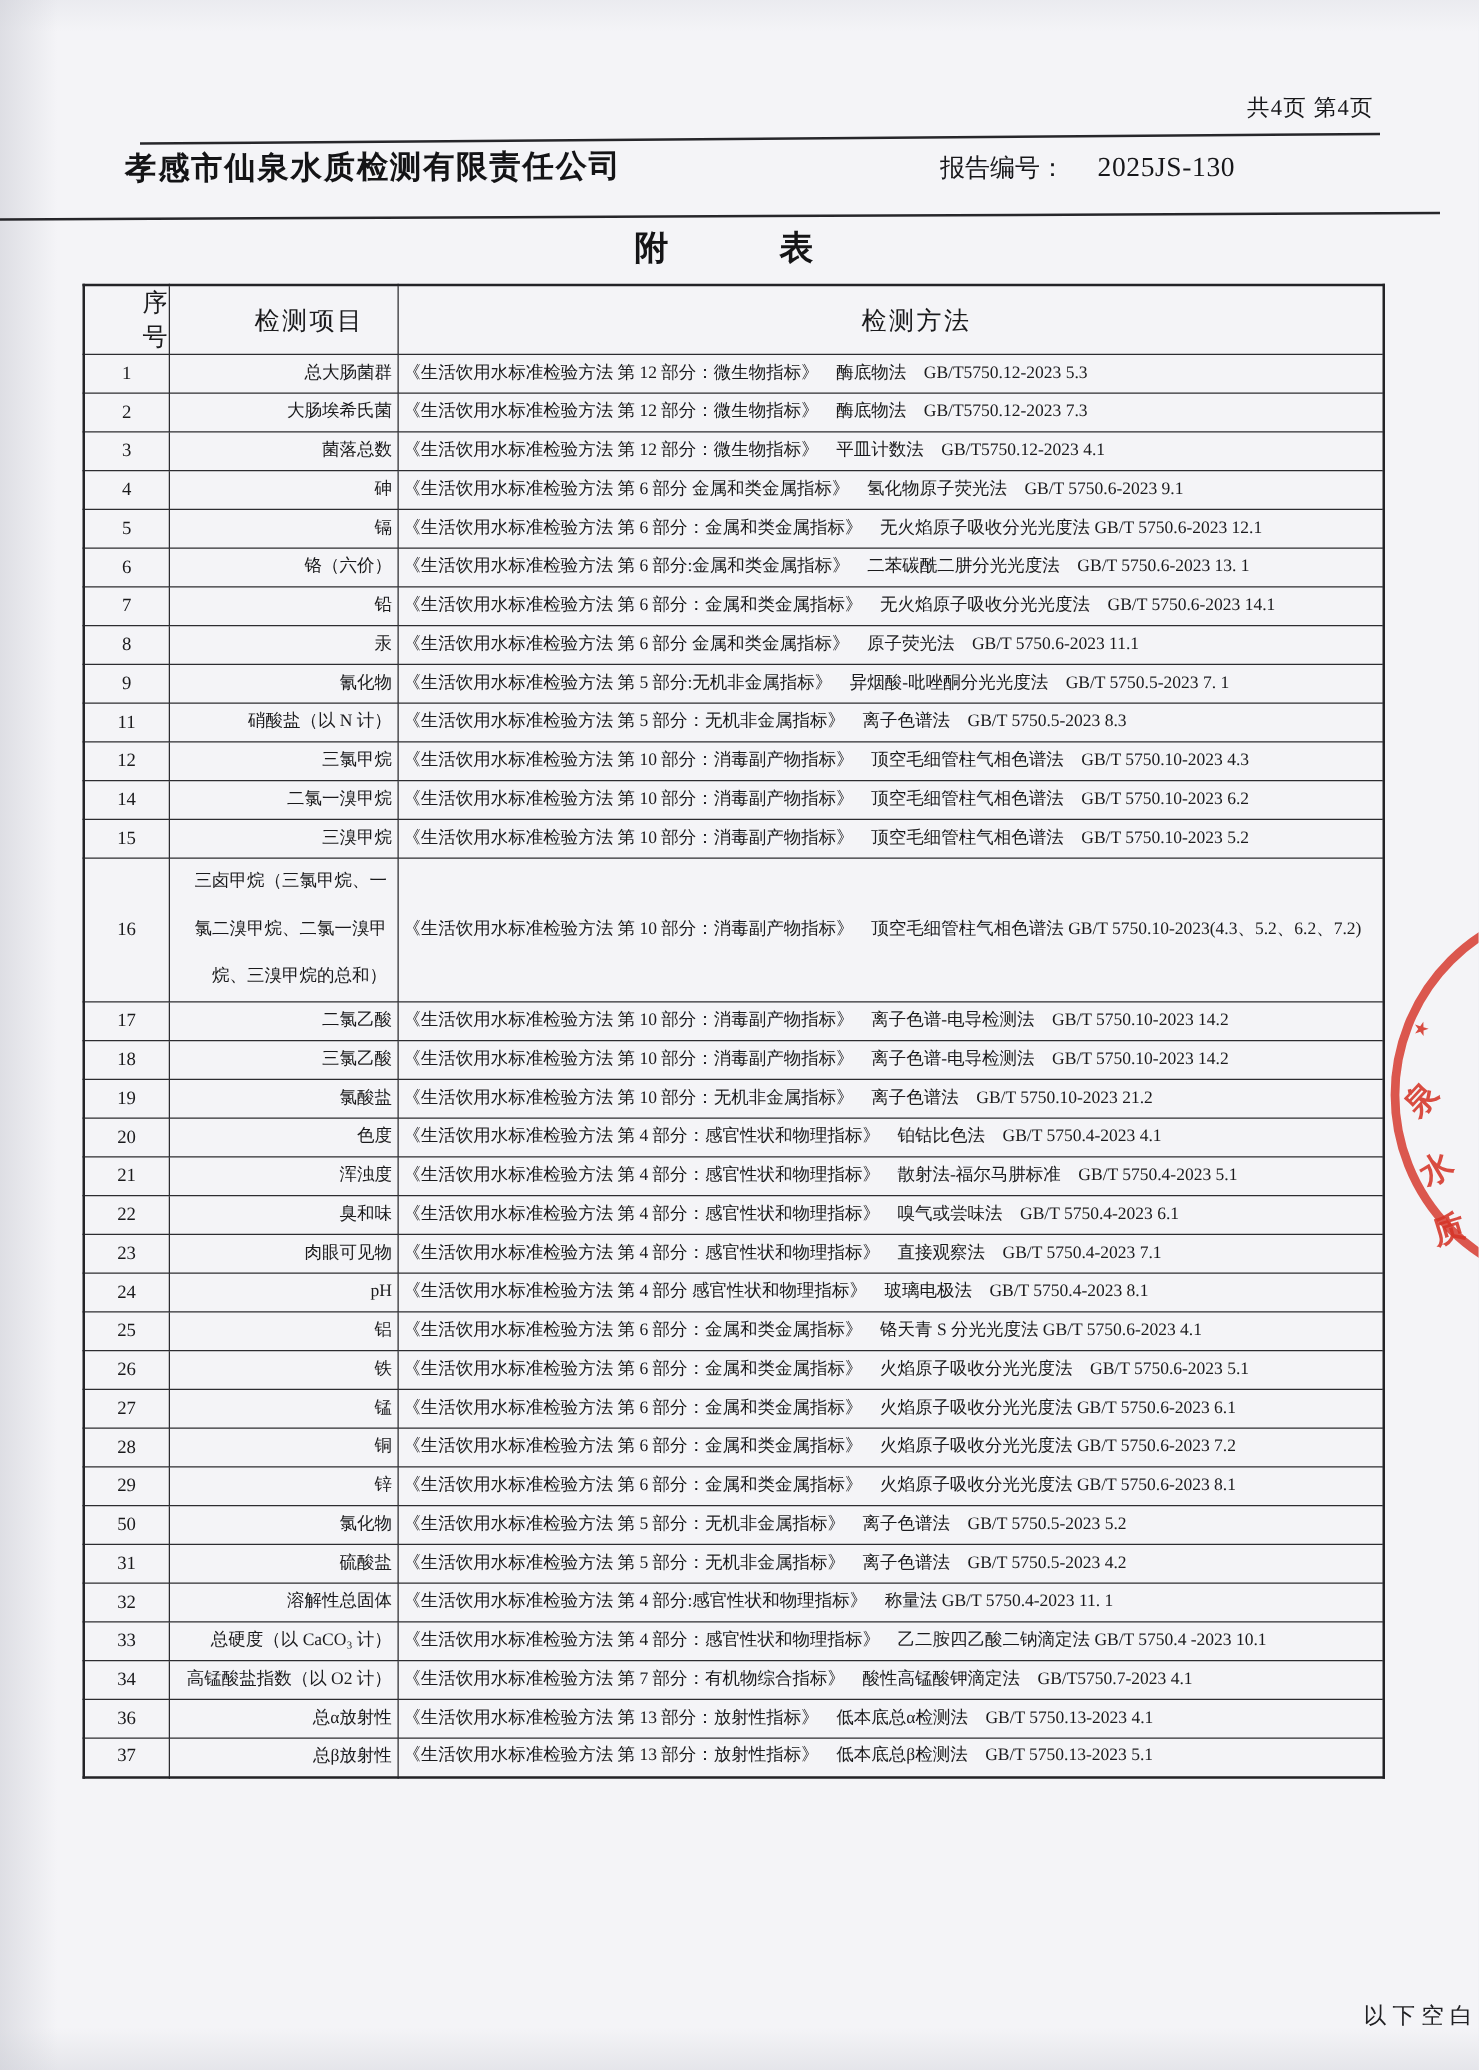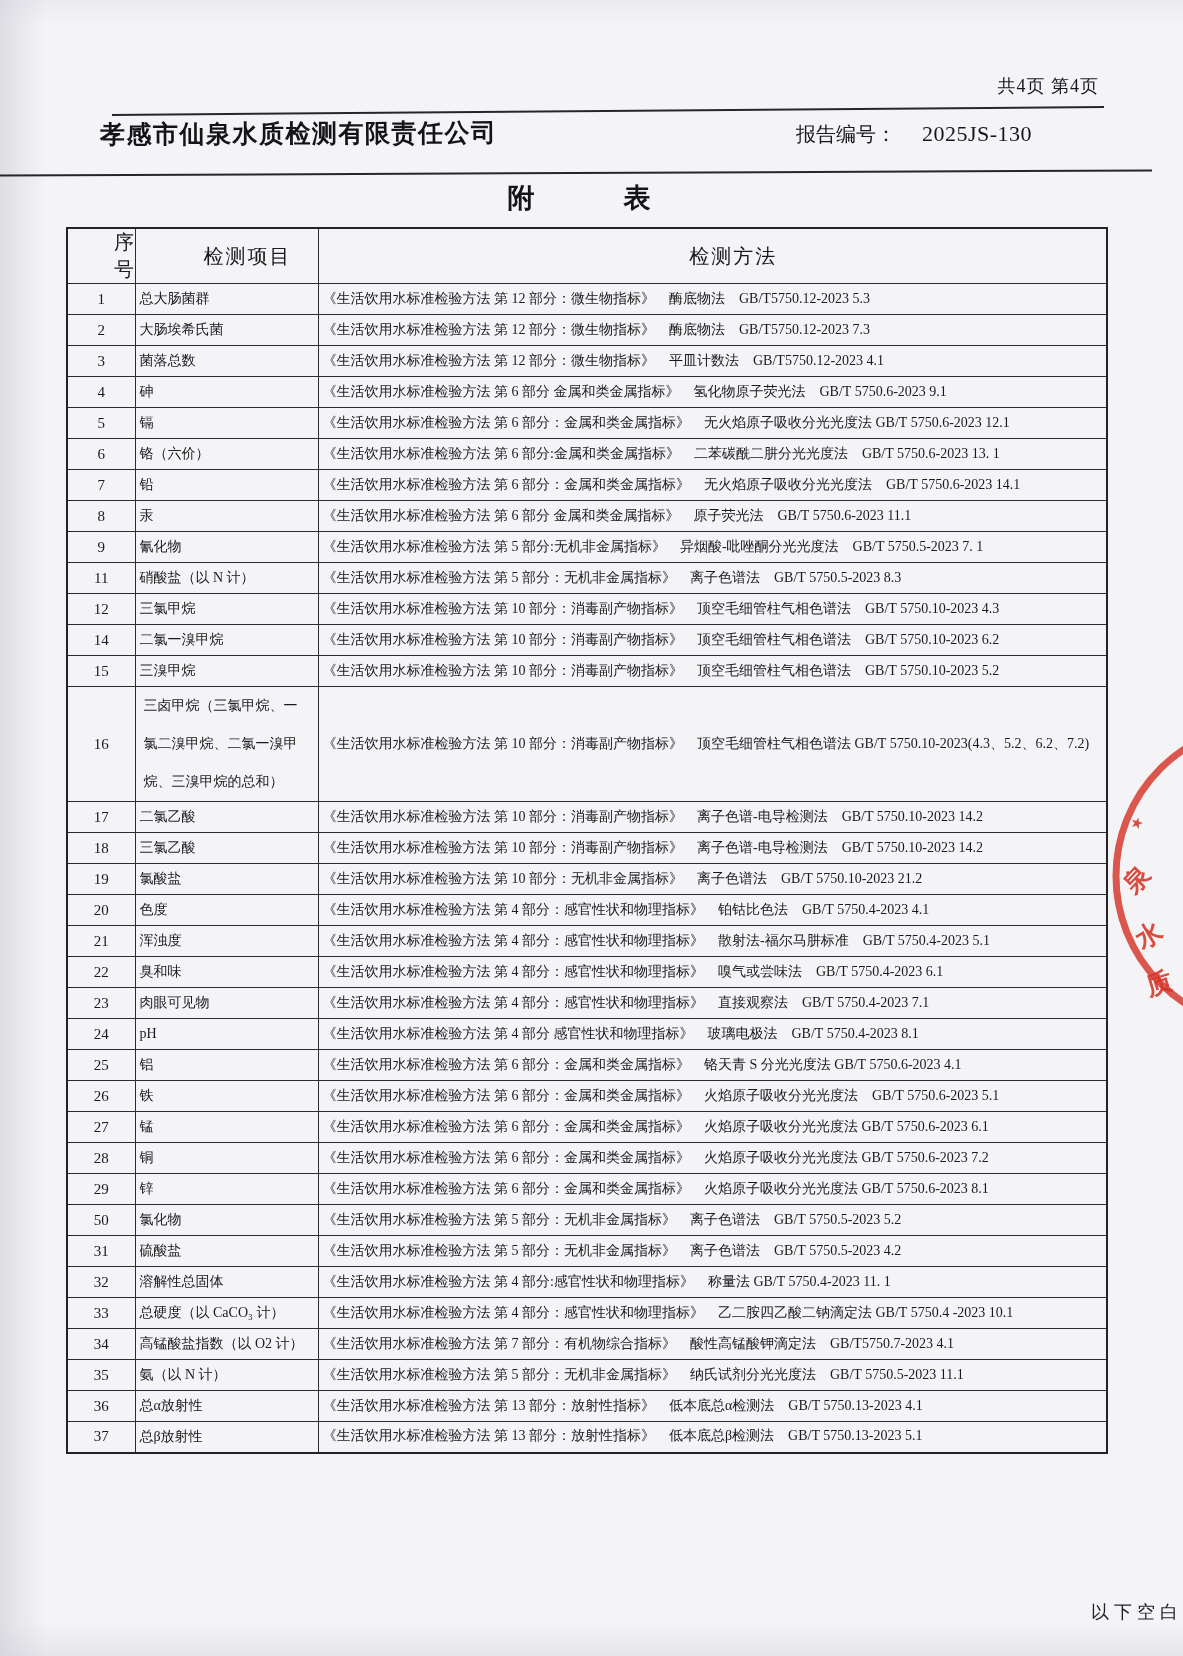--- a/index.html
+++ b/index.html
@@ -26,21 +26,21 @@
   }
   .rule{position:absolute;background:#26262a;height:2px;}
   .rule-top{top:110px;left:112px;width:992px;transform:rotate(-0.45deg);}
   .rule-mid{top:172px;left:0px;width:1152px;transform:rotate(-0.25deg);height:2.4px;}
   .company{
     position:absolute;top:117px;left:100px;
     font-family:"Liberation Sans","DejaVu Sans",sans-serif;
     font-weight:700;font-size:25px;letter-spacing:1.5px;color:#141416;
     transform:rotate(-0.3deg);
   }
-  .report-no{position:absolute;top:121px;left:752px;font-size:20px;color:#17171a;margin-left:44px;}
+  .report-no{position:absolute;top:121px;left:752px;font-size:20px;color:#17171a;}
   .report-no .value{font-size:22px;margin-left:26px;letter-spacing:.5px;}
   .doc-title{
     position:absolute;top:180px;left:0;width:1160px;text-align:center;
     font-size:27px;font-weight:700;letter-spacing:2px;color:#151517;
   }
   table.methods{
     position:absolute;top:227px;left:66px;width:1042px;
     border-collapse:collapse;table-layout:fixed;
     font-size:14px;color:#1a1a1c;
   }
@@ -51,21 +51,21 @@
     padding:0 4px;vertical-align:middle;
     overflow:hidden;
   }
   table.methods{border:2.3px solid #232327;}
   table.methods thead th{
     height:36px;font-weight:400;font-size:20px;text-align:center;letter-spacing:2px;padding-left:46px;
   }
   table.methods tbody tr{height:31px;}
   table.methods tbody tr.tall{height:114px;}
   td.no-cell{text-align:center;font-size:15px;}
-  td.item-cell{text-align:left;line-height:1.25;}
+  td.item-cell{text-align:right;line-height:1.25;}
   tr.tall td.item-cell{line-height:38px;padding:0 8px;}
   td.method-cell{text-align:left;padding:0 6px 0 10px;line-height:1.35;}
   tr.tall td.method-cell{line-height:50px;}
   .footer-blank{
     position:absolute;top:1600px;left:0;width:1183px;text-align:right;
     font-size:18px;letter-spacing:5px;color:#202023;
   }
   .stamp{
     position:absolute;left:1080px;top:740px;width:103px;height:320px;
     pointer-events:none;
@@ -267,25 +267,20 @@
           <td class="no-cell">33</td>
           <td class="item-cell">总硬度（以 CaCO₃ 计）</td>
           <td class="method-cell">《生活饮用水标准检验方法 第 4 部分：感官性状和物理指标》　乙二胺四乙酸二钠滴定法 GB/T 5750.4 -2023 10.1</td>
         </tr>
         <tr>
           <td class="no-cell">34</td>
           <td class="item-cell">高锰酸盐指数（以 O2 计）</td>
           <td class="method-cell">《生活饮用水标准检验方法 第 7 部分：有机物综合指标》　酸性高锰酸钾滴定法　GB/T5750.7-2023 4.1</td>
         </tr>
         <tr>
-          <td class="no-cell">35</td>
-          <td class="item-cell">氨（以 N 计）</td>
-          <td class="method-cell">《生活饮用水标准检验方法 第 5 部分：无机非金属指标》　纳氏试剂分光光度法　GB/T 5750.5-2023 11.1</td>
-        </tr>
-        <tr>
           <td class="no-cell">36</td>
           <td class="item-cell">总α放射性</td>
           <td class="method-cell">《生活饮用水标准检验方法 第 13 部分：放射性指标》　低本底总α检测法　GB/T 5750.13-2023 4.1</td>
         </tr>
         <tr>
           <td class="no-cell">37</td>
           <td class="item-cell">总β放射性</td>
           <td class="method-cell">《生活饮用水标准检验方法 第 13 部分：放射性指标》　低本底总β检测法　GB/T 5750.13-2023 5.1</td>
         </tr>
       </tbody>

